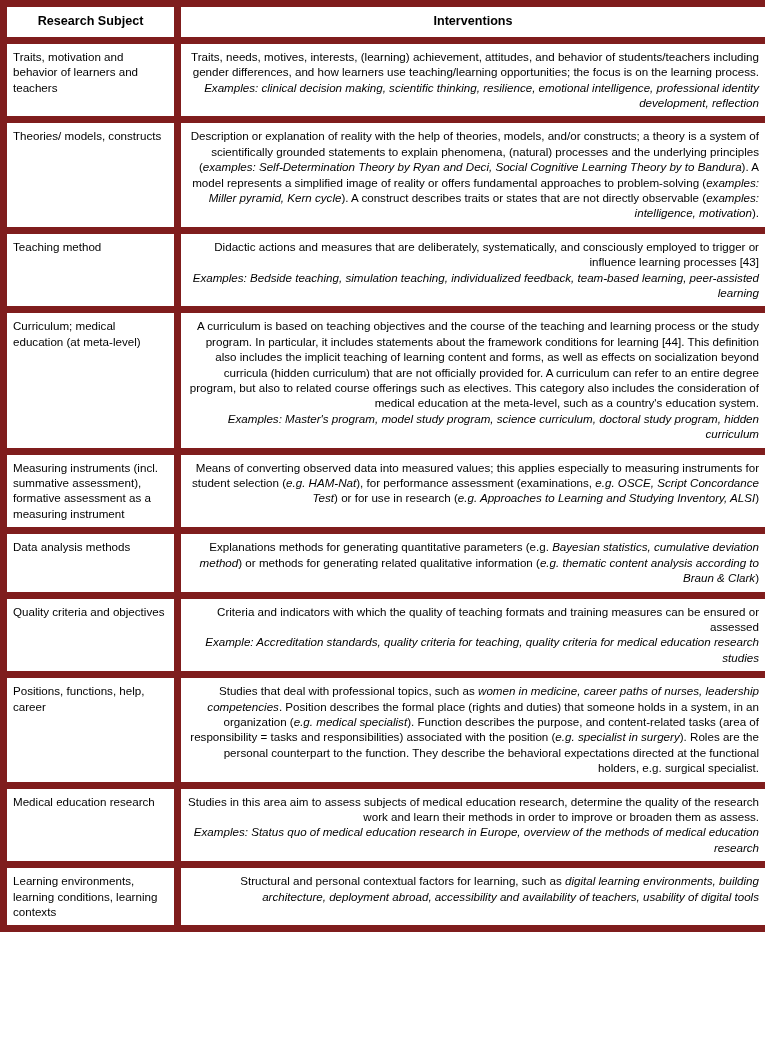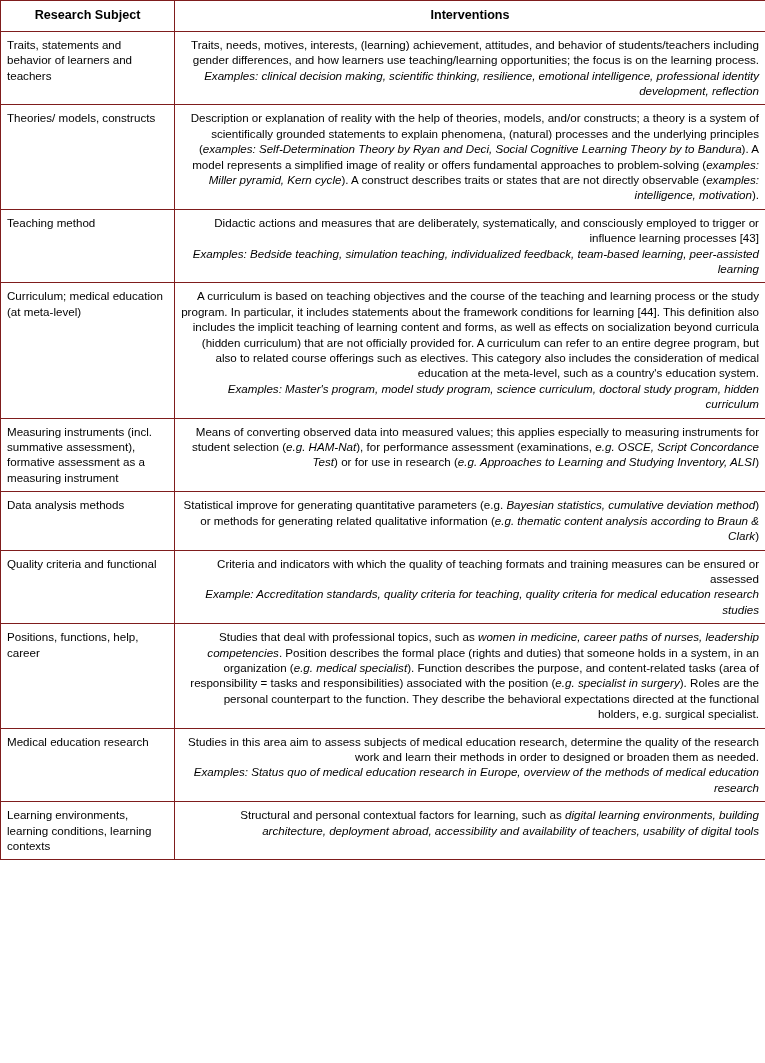--- a/index.html
+++ b/index.html
@@ -21,21 +21,21 @@
   table.research-table {
     border-collapse: collapse;
     width: 765px;
     table-layout: fixed;
     border: 1px solid #000000;
   }
   table.research-table col.col-subject { width: 174px; }
   table.research-table col.col-expl { width: 591px; }
   table.research-table th,
   table.research-table td {
-    border: 1px solid #7f1d1d;
+    border: 7px solid #7f1d1d;
     vertical-align: top;
     padding: 5px 6px 6px 6px;
     font-size: 11.6px;
     line-height: 1.33;
   }
   table.research-table thead th {
     text-align: center;
     font-weight: bold;
     font-size: 12.6px;
     padding-top: 6px;
@@ -77,21 +77,21 @@
     </colgroup>
     <thead>
       <tr>
         <th>Research Subject</th>
         <th>Interventions</th>
       </tr>
     </thead>
     <tbody>
 
       <tr>
-        <td class="subject-cell">Traits, statements and behavior of learners and teachers</td>
+        <td class="subject-cell">Traits, motivation and behavior of learners and teachers</td>
         <td class="expl-cell">
           <div class="expl-para">Traits, needs, motives, interests, (learning) achievement, attitudes, and behavior of students/teachers including gender differences, and how learners use teaching/learning opportunities; the focus is on the learning process.</div>
           <div class="expl-para examples-line"><span class="lead">Examples:</span> <span>clinical decision making, scientific thinking, resilience, emotional intelligence, professional identity development, reflection</span></div>
         </td>
       </tr>
 
       <tr>
         <td class="subject-cell">Theories/ models, constructs</td>
         <td class="expl-cell">
           <div class="expl-para"><span>Description or explanation of reality with the help of theories, models, and/or constructs; a theory is a system of scientifically grounded statements to explain phenomena, (natural) processes and the underlying principles (</span><em>examples: Self-Determination Theory by Ryan and Deci, Social Cognitive Learning Theory by to Bandura</em><span>). A model represents a simplified image of reality or offers fundamental approaches to problem-solving (</span><em>examples: Miller pyramid, Kern cycle</em><span>). A construct describes traits or states that are not directly observable (</span><em>examples: intelligence, motivation</em><span>).</span></div>
@@ -118,43 +118,43 @@
       <tr>
         <td class="subject-cell">Measuring instruments (incl. summative assessment), formative assessment as a measuring instrument</td>
         <td class="expl-cell">
           <div class="expl-para"><span>Means of converting observed data into measured values; this applies especially to measuring instruments for student selection (</span><em>e.g. HAM-Nat</em><span>), for performance assessment (examinations, </span><em>e.g. OSCE, Script Concordance Test</em><span>) or for use in research (</span><em>e.g. Approaches to Learning and Studying Inventory, ALSI</em><span>)</span></div>
         </td>
       </tr>
 
       <tr>
         <td class="subject-cell">Data analysis methods</td>
         <td class="expl-cell">
-          <div class="expl-para"><span>Statistical improve for generating quantitative parameters (e.g. </span><em>Bayesian statistics, cumulative deviation method</em><span>) or methods for generating related qualitative information (</span><em>e.g. thematic content analysis according to Braun &amp; Clark</em><span>)</span></div>
+          <div class="expl-para"><span>Explanations methods for generating quantitative parameters (e.g. </span><em>Bayesian statistics, cumulative deviation method</em><span>) or methods for generating related qualitative information (</span><em>e.g. thematic content analysis according to Braun &amp; Clark</em><span>)</span></div>
         </td>
       </tr>
 
       <tr>
-        <td class="subject-cell">Quality criteria and functional</td>
+        <td class="subject-cell">Quality criteria and objectives</td>
         <td class="expl-cell">
           <div class="expl-para">Criteria and indicators with which the quality of teaching formats and training measures can be ensured or assessed</div>
           <div class="expl-para examples-line"><span class="lead">Example:</span> <span>Accreditation standards, quality criteria for teaching, quality criteria for medical education research studies</span></div>
         </td>
       </tr>
 
       <tr>
         <td class="subject-cell">Positions, functions, help, career</td>
         <td class="expl-cell">
           <div class="expl-para"><span>Studies that deal with professional topics, such as </span><em>women in medicine, career paths of nurses, leadership competencies</em><span>. Position describes the formal place (rights and duties) that someone holds in a system, in an organization (</span><em>e.g. medical specialist</em><span>). Function describes the purpose, and content-related tasks (area of responsibility = tasks and responsibilities) associated with the position (</span><em>e.g. specialist in surgery</em><span>). Roles are the personal counterpart to the function. They describe the behavioral expectations directed at the functional holders, e.g. surgical specialist.</span></div>
         </td>
       </tr>
 
       <tr>
         <td class="subject-cell">Medical education research</td>
         <td class="expl-cell">
-          <div class="expl-para">Studies in this area aim to assess subjects of medical education research, determine the quality of the research work and learn their methods in order to designed or broaden them as needed.</div>
+          <div class="expl-para">Studies in this area aim to assess subjects of medical education research, determine the quality of the research work and learn their methods in order to improve or broaden them as assess.</div>
           <div class="expl-para examples-line"><span class="lead">Examples:</span> <span>Status quo of medical education research in Europe, overview of the methods of medical education research</span></div>
         </td>
       </tr>
 
       <tr>
         <td class="subject-cell">Learning environments, learning conditions, learning contexts</td>
         <td class="expl-cell">
           <div class="expl-para"><span>Structural and personal contextual factors for learning, such as </span><em>digital learning environments, building architecture, deployment abroad, accessibility and availability of teachers, usability of digital tools</em></div>
         </td>
       </tr>

